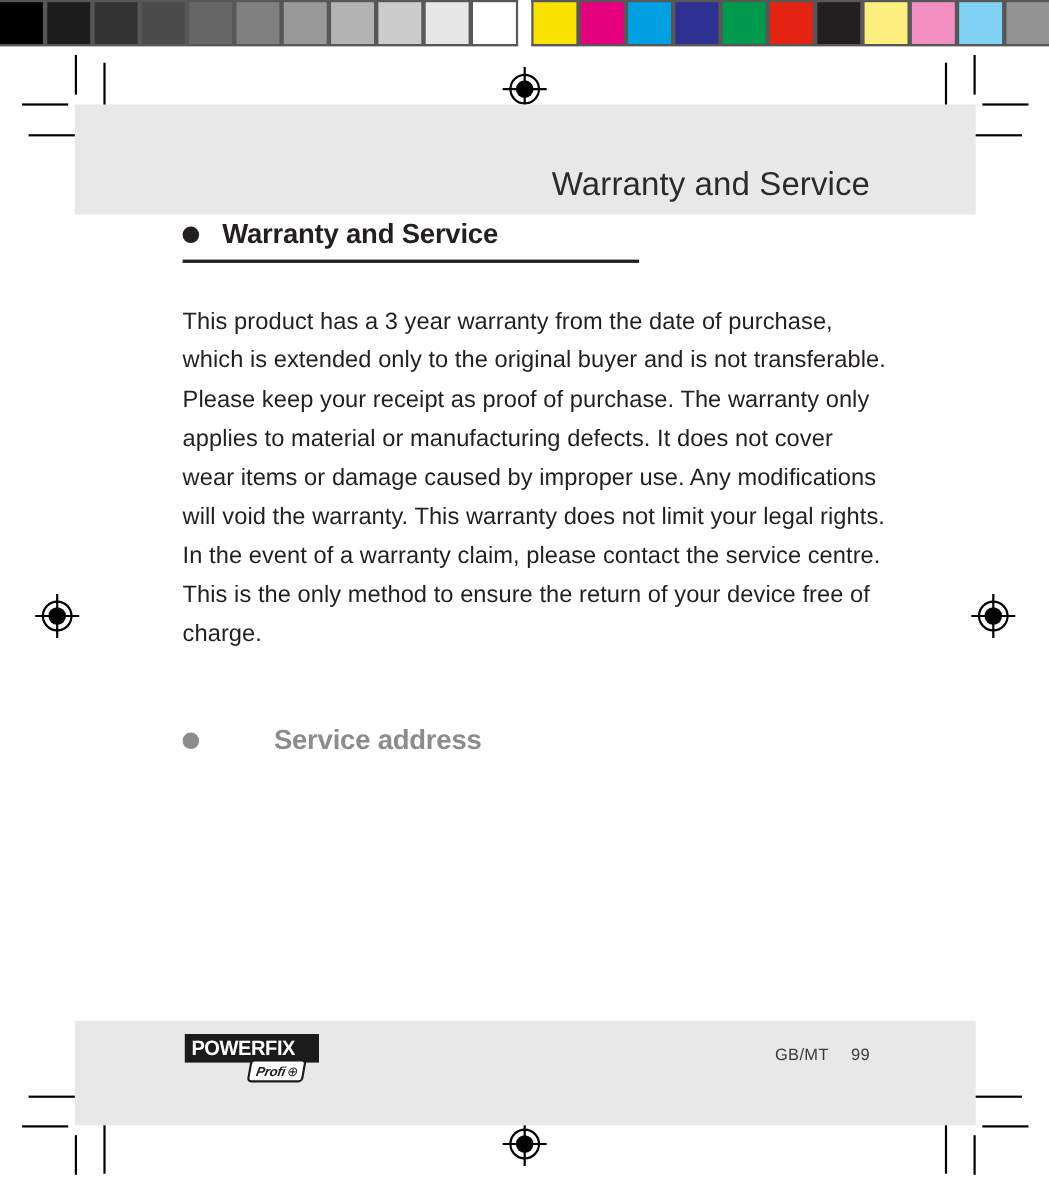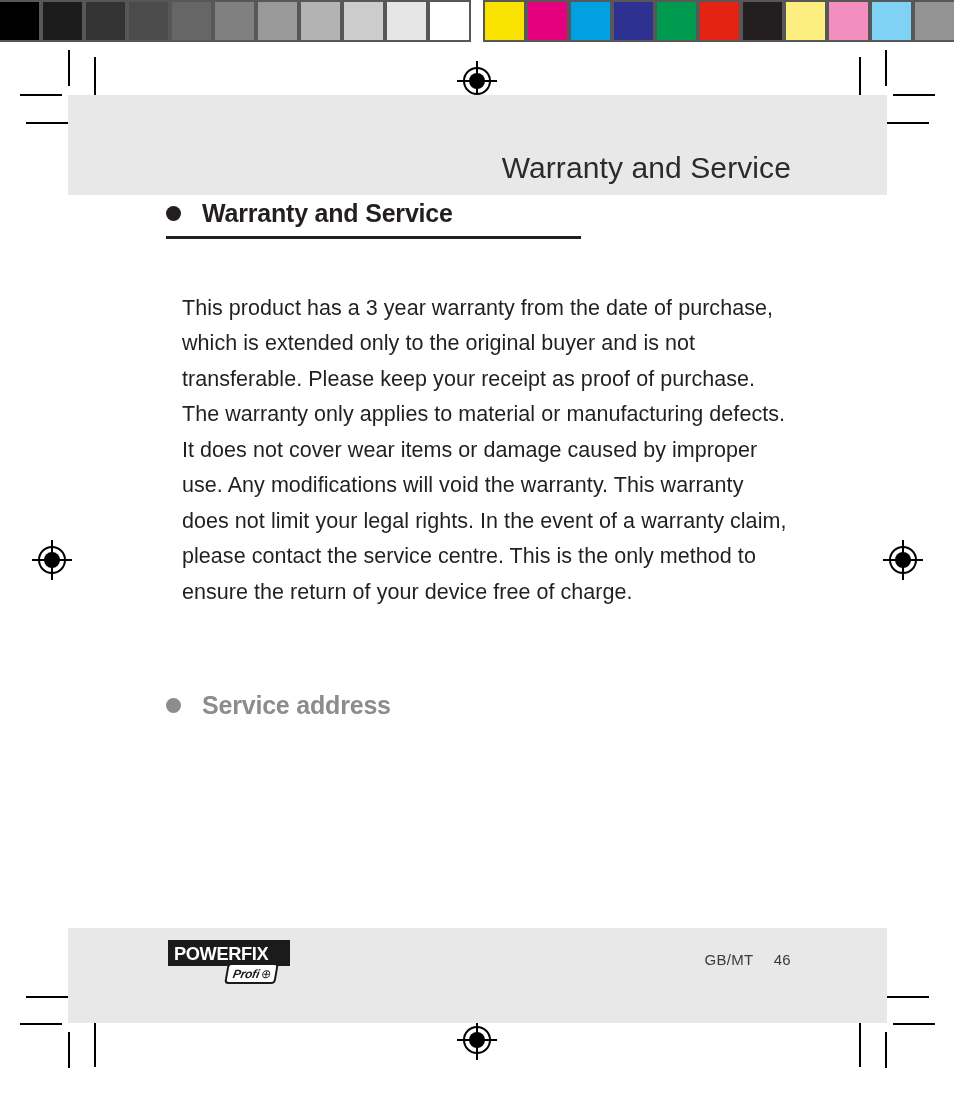--- a/index.html
+++ b/index.html
@@ -190,37 +190,37 @@
   .section-heading .bullet {
     display: inline-block;
     width: 15px;
     height: 15px;
     border-radius: 50%;
     margin-right: 21px;
     flex: 0 0 auto;
   }
   .section-heading.dark { color: #231f20; }
   .section-heading.dark .bullet { background: #231f20; }
-  .section-heading.gray { color: #8c8c8c; }
+  .section-heading.gray { color: #8c8c8c; gap: 47px; }
   .section-heading.gray .bullet { background: #8c8c8c; }
 
   .heading-rule {
     height: 3px;
     background: #231f20;
     width: 415px;
     margin-top: 8px;
   }
 
   .body-text {
     font-size: 21.5px;
     font-weight: 300;
     color: #231f20;
     line-height: 35.5px;
     letter-spacing: 0.05px;
-    margin: 16px;
+    margin: 0;
   }
 
   .gap-1 { height: 36px; }
   .gap-2 { height: 66px; }
   .gap-3 { height: 36px; }
 </style>
 </head>
 <body>
 
 <div class="colorbar">
@@ -338,15 +338,15 @@
     <div class="logo-main"></div>
     <div class="logo-word">POWERFIX</div>
     <div class="logo-star">*</div>
     <div class="logo-profi">
       <span class="logo-profi-text">Profi</span>
       <span class="logo-profi-mark">⊕</span>
     </div>
   </div>
   <div class="footer-pageinfo">
     <span>GB/MT</span>
-    <span class="pg-num">46</span>
+    <span class="pg-num">99</span>
   </div>
 </div>
 
 </body></html>

